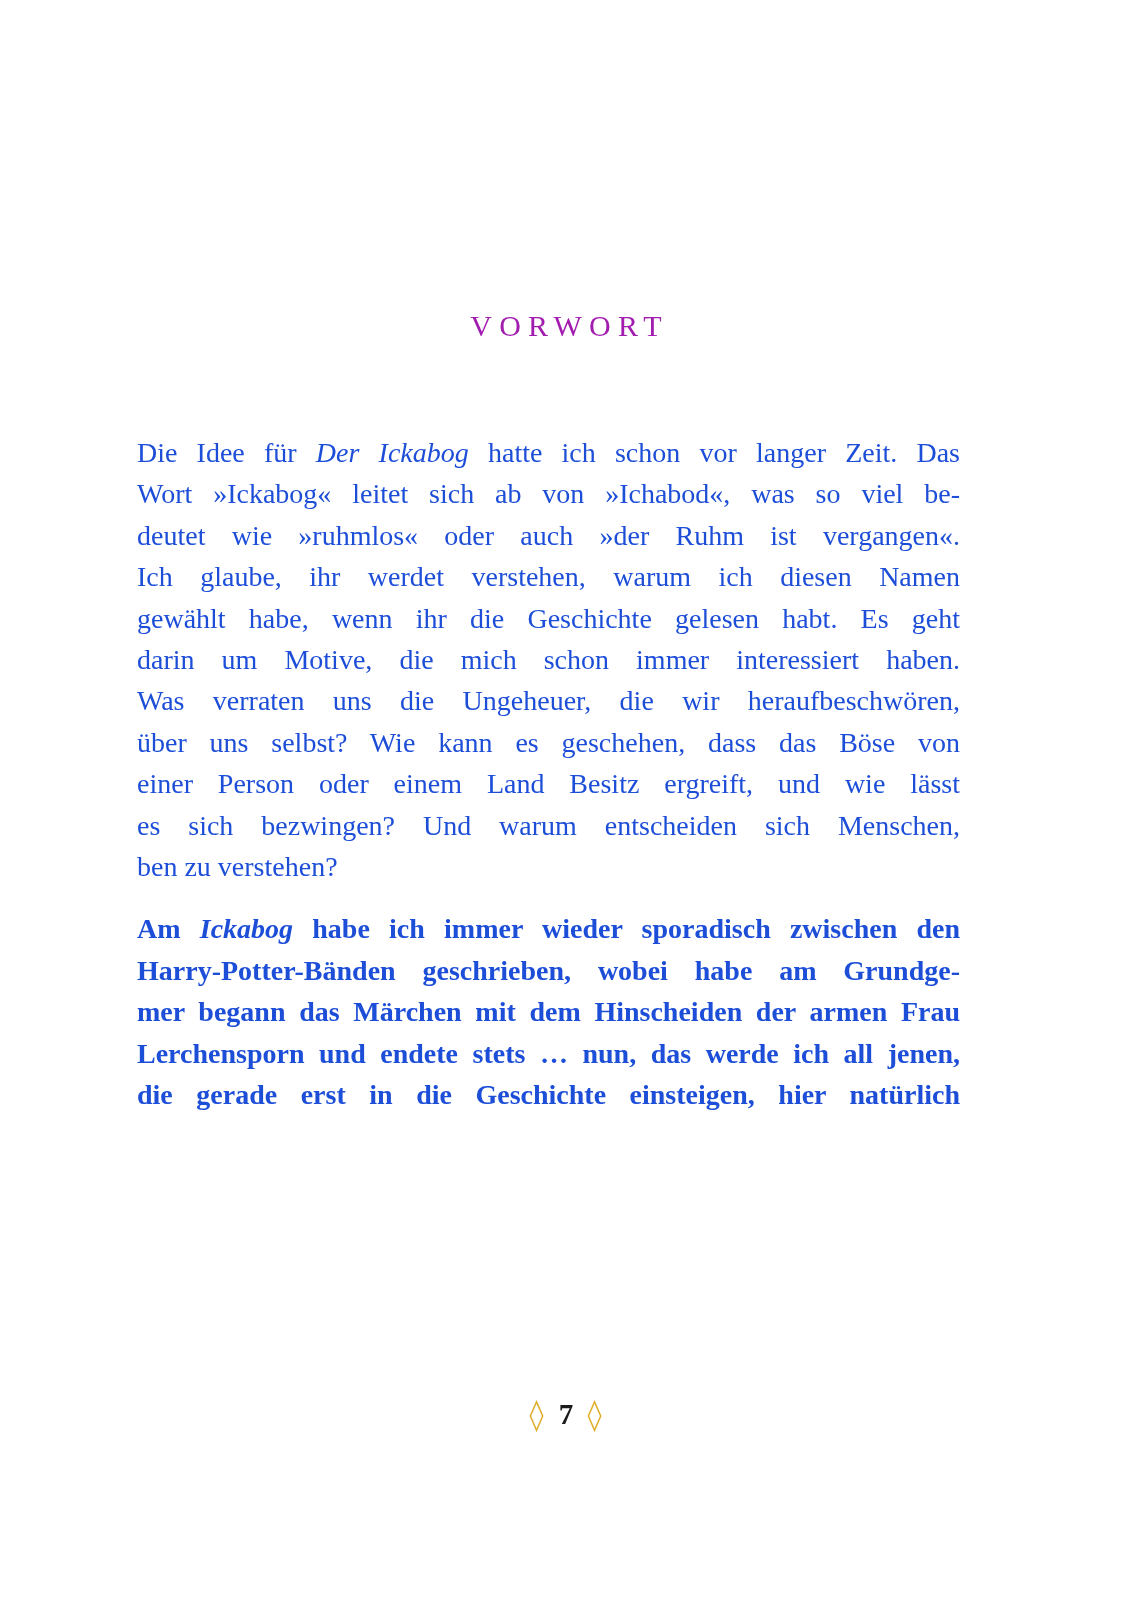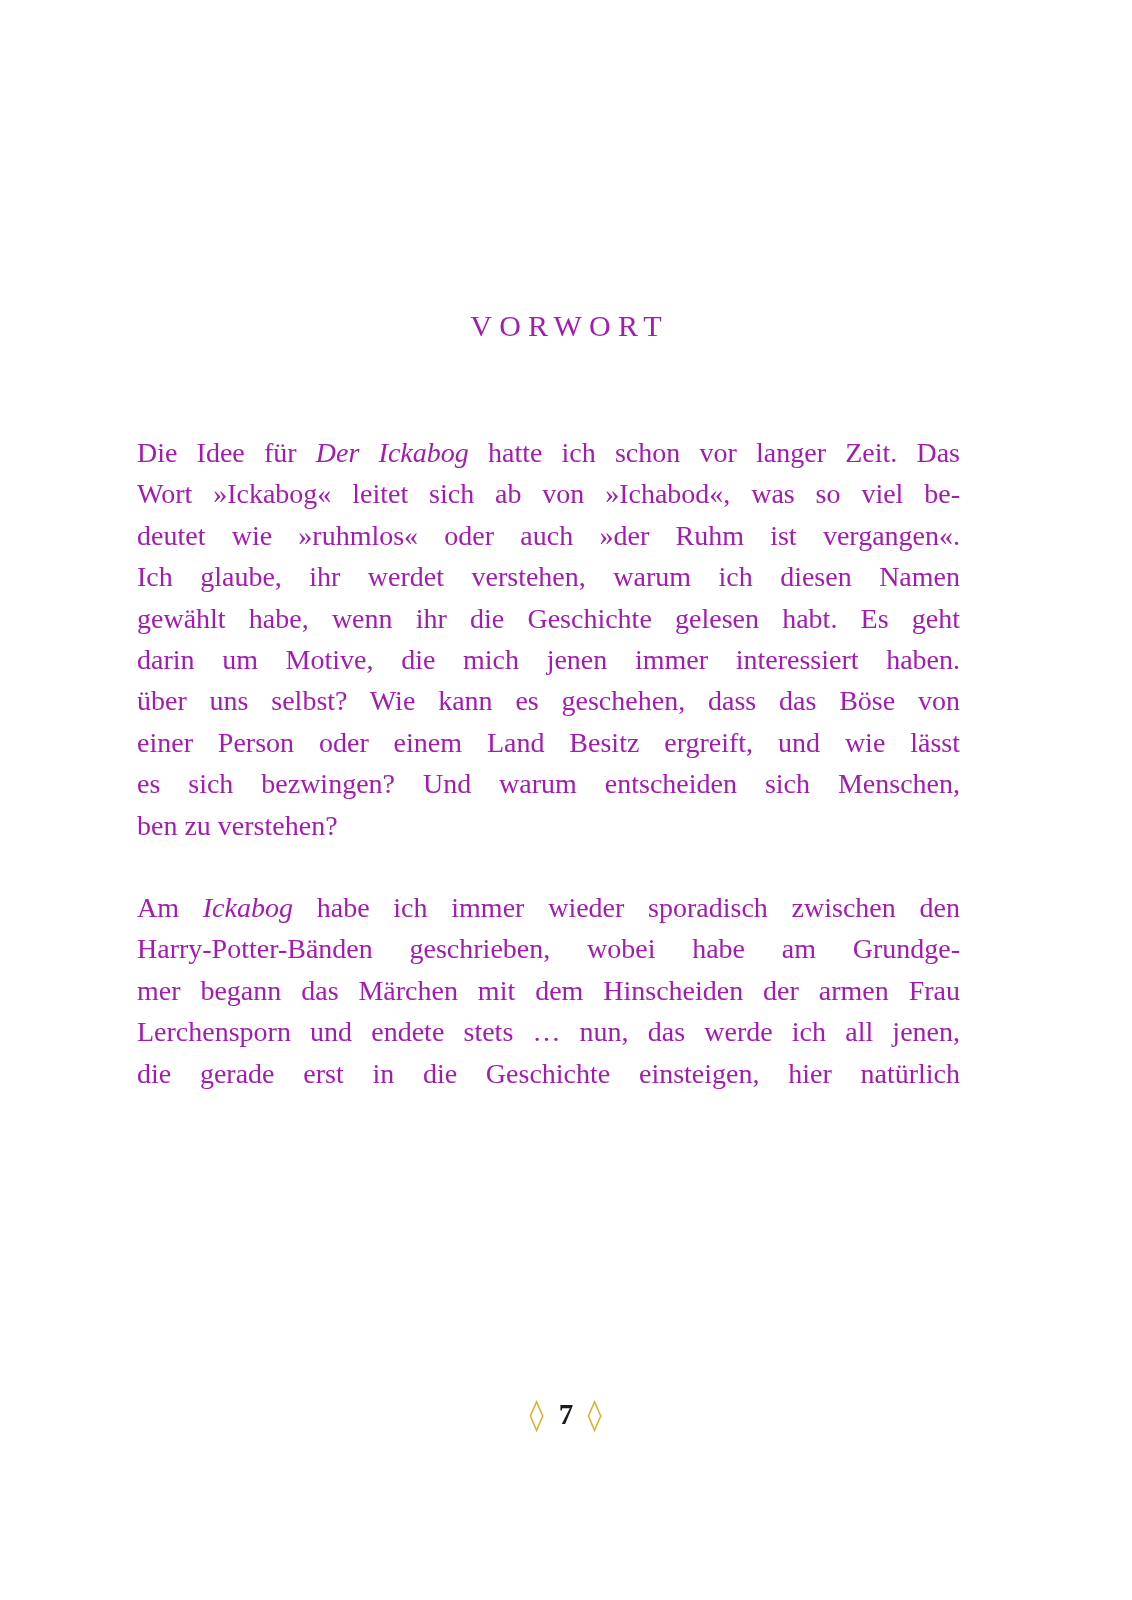--- a/index.html
+++ b/index.html
@@ -24,24 +24,24 @@
     color: #a21caf;
     font-weight: 400;
   }
   .body-text {
     position: absolute;
     top: 432px;
     left: 137px;
     width: 823px;
     font-size: 28px;
     line-height: 41.4px;
-    color: #a21caf;
+    color: #1d4ed8;
   }
   .para { margin: 0; }
-  .para + .para { margin-top: 41px; }
+  .para + .para { margin-top: 21px; font-weight: bold; }
   .line {
     text-align: justify;
     text-align-last: justify;
   }
   .line.last { text-align-last: left; }
   .it { font-style: italic; }
   .page-footer {
     position: absolute;
     top: 1399px;
     left: 0;
@@ -73,21 +73,22 @@
   <div class="chapter-title">VORWORT</div>
 
   <div class="body-text">
 
     <div class="para">
       <div class="line"><span>Die Idee für </span><span class="it">Der Ickabog</span><span> hatte ich schon vor langer Zeit. Das</span></div>
       <div class="line">Wort »Ickabog« leitet sich ab von »Ichabod«, was so viel be-</div>
       <div class="line">deutet wie »ruhmlos« oder auch »der Ruhm ist vergangen«.</div>
       <div class="line">Ich glaube, ihr werdet verstehen, warum ich diesen Namen</div>
       <div class="line">gewählt habe, wenn ihr die Geschichte gelesen habt. Es geht</div>
-      <div class="line">darin um Motive, die mich jenen immer interessiert haben.</div>
+      <div class="line">darin um Motive, die mich schon immer interessiert haben.</div>
+      <div class="line">Was verraten uns die Ungeheuer, die wir heraufbeschwören,</div>
       <div class="line">über uns selbst? Wie kann es geschehen, dass das Böse von</div>
       <div class="line">einer Person oder einem Land Besitz ergreift, und wie lässt</div>
       <div class="line">es sich bezwingen? Und warum entscheiden sich Menschen,</div>
       <div class="line last">ben zu verstehen?</div>
     </div>
 
     <div class="para">
       <div class="line"><span>Am </span><span class="it">Ickabog</span><span> habe ich immer wieder sporadisch zwischen den</span></div>
       <div class="line">Harry-Potter-Bänden geschrieben, wobei habe am Grundge-</div>
       <div class="line">mer begann das Märchen mit dem Hinscheiden der armen Frau</div>

